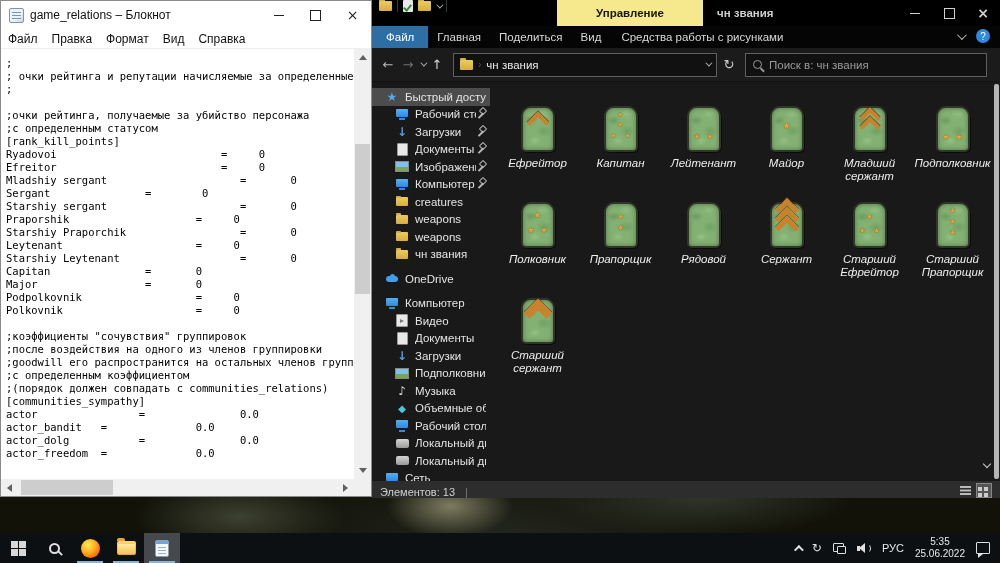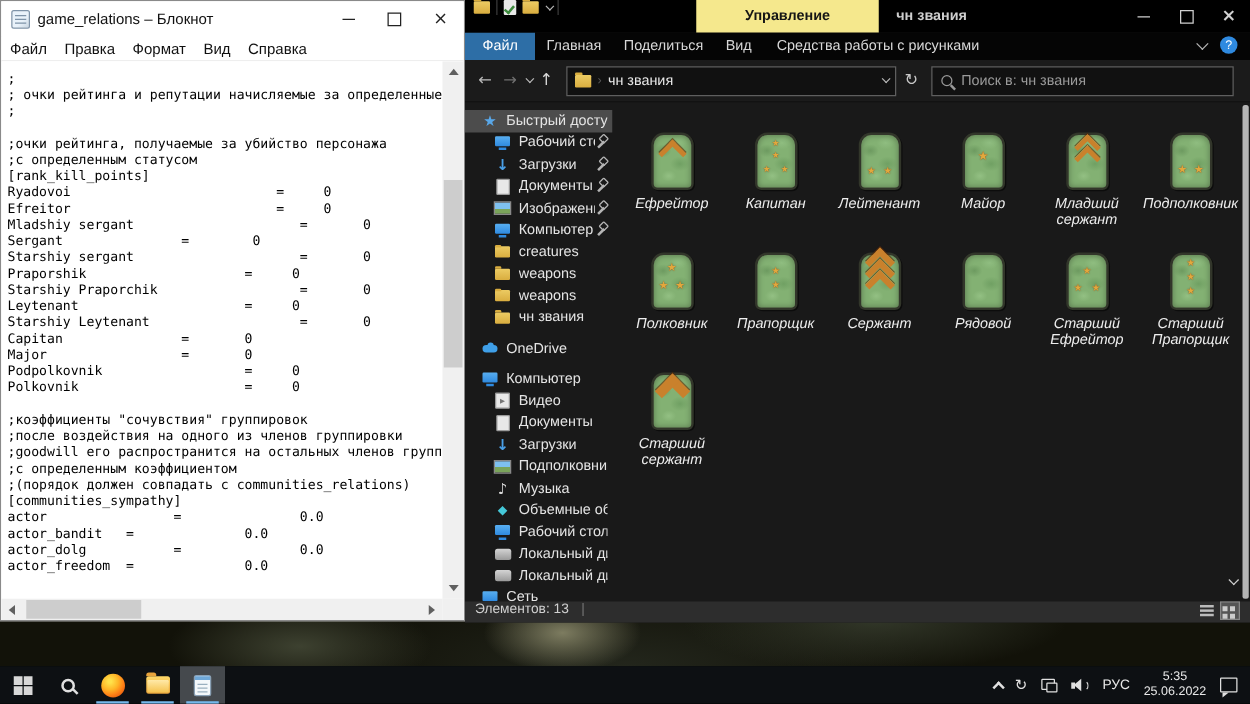--- a/index.html
+++ b/index.html
@@ -142,21 +142,21 @@
       #83b173;
     box-shadow: inset 0 0 5px rgba(0,0,0,.35), 1px 1px 0 rgba(0,0,0,.5); }
   .rstar { position:absolute; transform:translate(-50%,-50%); color:#e2a83d; line-height:1;
     text-shadow:0 0 1px #6b3510; font-family:"DejaVu Sans",sans-serif; }
   .rchev { position:absolute; left:50%; transform:translate(-50%,-50%) rotate(45deg);
     border-style:solid; border-color:#c9812c; border-right:none; border-bottom:none;
     box-shadow:-1px -1px 0 rgba(90,40,5,.6); }
   .tlabel { margin-top:5px; font-size:11.5px; line-height:13px; color:#eee; text-align:center;
     max-height:27px; overflow:hidden; width:100%;font-style:italic; }
   .ex-scrollbar { position:absolute; right:1px; top:2px; bottom:2px; width:5px; background:#b5b5b5; border-radius:2px; }
-  .ex-status { height:17px; background:#2d2d2d; display:flex; align-items:flex-start; padding:0 8px;
+  .ex-status { height:17px; background:#2d2d2d; display:flex; align-items:flex-end; padding:0 8px;
     font-size:11px; color:#d0d0d0; flex:none; }
   .ex-status-sep { margin-left:10px; color:#777; }
   .ex-status-right { margin-left:auto; display:flex; gap:3px; }
   .sv { width:16px; height:15px; display:flex; align-items:center; justify-content:center; }
   .sv-list::before { content:""; width:11px; height:1.5px; background:#bbb; box-shadow:0 3.5px 0 #bbb, 0 7px 0 #bbb; margin-bottom:7px; }
   .sv-thumb { background:#555; border:1px solid #888; }
   .sv-thumb::before { content:""; width:4px; height:4px; background:#ccc; box-shadow:6px 0 0 #ccc, 0 6px 0 #ccc, 6px 6px 0 #ccc; margin:-4px 4px 0 -4px; }
 
   
   .taskbar { position:absolute; left:0; top:533px; width:1000px; height:30px; background:#0d1013;
@@ -513,31 +513,31 @@
 
           <div class="tile">
             <div class="epaulette">
               <span class="rstar" style="left: 50%; top: 30%; font-size: 8px;">★</span>
               <span class="rstar" style="left: 50%; top: 56%; font-size: 8px;">★</span>
             </div>
             <div class="tlabel">Прапорщик</div>
           </div>
 
           <div class="tile">
+            <div class="epaulette"></div>
+            <div class="tlabel">Рядовой</div>
+          </div>
+
+          <div class="tile">
             <div class="epaulette">
               <span class="rchev" style="top: 14%; width: 17px; height: 17px; border-width: 5px 0px 0px 5px;"></span>
               <span class="rchev" style="top: 36%; width: 17px; height: 17px; border-width: 5px 0px 0px 5px;"></span>
               <span class="rchev" style="top: 58%; width: 17px; height: 17px; border-width: 5px 0px 0px 5px;"></span>
             </div>
             <div class="tlabel">Сержант</div>
-          </div>
-
-          <div class="tile">
-            <div class="epaulette"></div>
-            <div class="tlabel">Рядовой</div>
           </div>
 
           <div class="tile">
             <div class="epaulette">
               <span class="rstar" style="left: 50%; top: 30%; font-size: 8px;">★</span>
               <span class="rstar" style="left: 26%; top: 64%; font-size: 8px;">★</span>
               <span class="rstar" style="left: 74%; top: 64%; font-size: 8px;">★</span>
             </div>
             <div class="tlabel">Старший Ефрейтор</div>
           </div>

